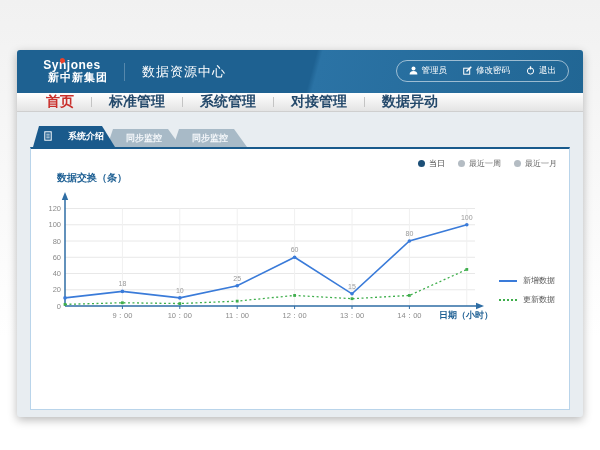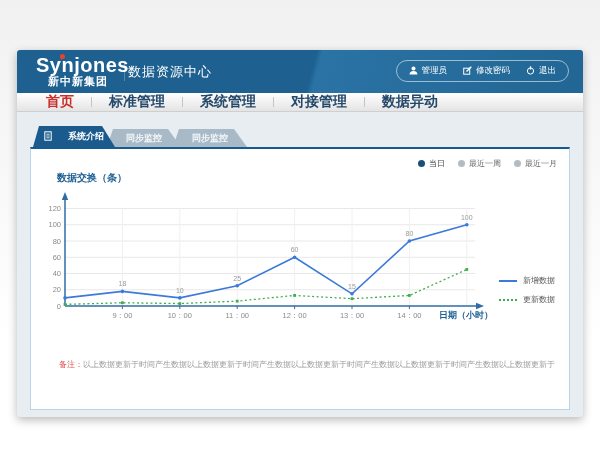--- a/index.html
+++ b/index.html
@@ -10,25 +10,25 @@
   .window { position:absolute; left:17px; top:50px; width:566px; height:367px;
     background:#e8edf1; border-radius:3px; box-shadow:0 3px 10px rgba(0,0,0,0.28);
     overflow:hidden; }
 
   
   .header { position:relative; height:43px;
     background:linear-gradient(105deg,#1e6191 0%,#1e6191 52%,#2b73a5 53%,#216694 100%);
     display:flex; align-items:center; }
   .logo { position:relative; margin-left:19px; color:#fff; line-height:1.05;
     text-align:center; width:72px; }
-  .logo-en { font-size:20px; font-weight:bold; letter-spacing:0.5px; }
+  .logo-en { font-size:12px; font-weight:bold; letter-spacing:0.5px; }
   .logo-accent { position:absolute; left:24px; top:-1px; width:5px; height:5px;
     background:#e8412c; border-radius:50% 50% 50% 0; transform:rotate(-25deg); }
   .logo-cn { font-size:11px; font-weight:bold; letter-spacing:1px;text-align:right; }
-  .app-title { color:#fff; font-size:13px; margin-left:16px; padding-left:3px;
+  .app-title { color:#fff; font-size:13px; margin-left:16px; padding-left:17px;
     border-left:1px solid rgba(255,255,255,0.25); letter-spacing:1px; }
   .user-actions { position:absolute; right:14px; top:10px; height:22px;
     border:1px solid rgba(255,255,255,0.55); border-radius:12px;
     display:flex; align-items:center; padding:4px 12px; gap:16px; }
   .ua-item { display:flex; align-items:center; gap:4px; color:#fff;
     font-size:8.5px; cursor:pointer; white-space:nowrap; }
 
   
   .nav { height:19px; background:linear-gradient(#ffffff,#e4e4e4);
     border-bottom:1px solid #cfcfcf; display:flex; align-items:center;
@@ -245,19 +245,16 @@
             <span class="sample solid"></span>
             <span>新增数据</span>
           </div>
           <div class="legend-item">
             <span class="sample dotted"></span>
             <span>更新数据</span>
           </div>
         </div>
       </div>
 
-      <div class="note">
-        <span class="note-label">备注：</span><span>以上数据更新于时间产生数据以上数据更新于时间产生数据以上数据更新于时间产生数据以上数据更新于时间产生数据以上数据更新于</span>
-      </div>
 
     </div>
   </div>
 </div>
 
 </body></html>

